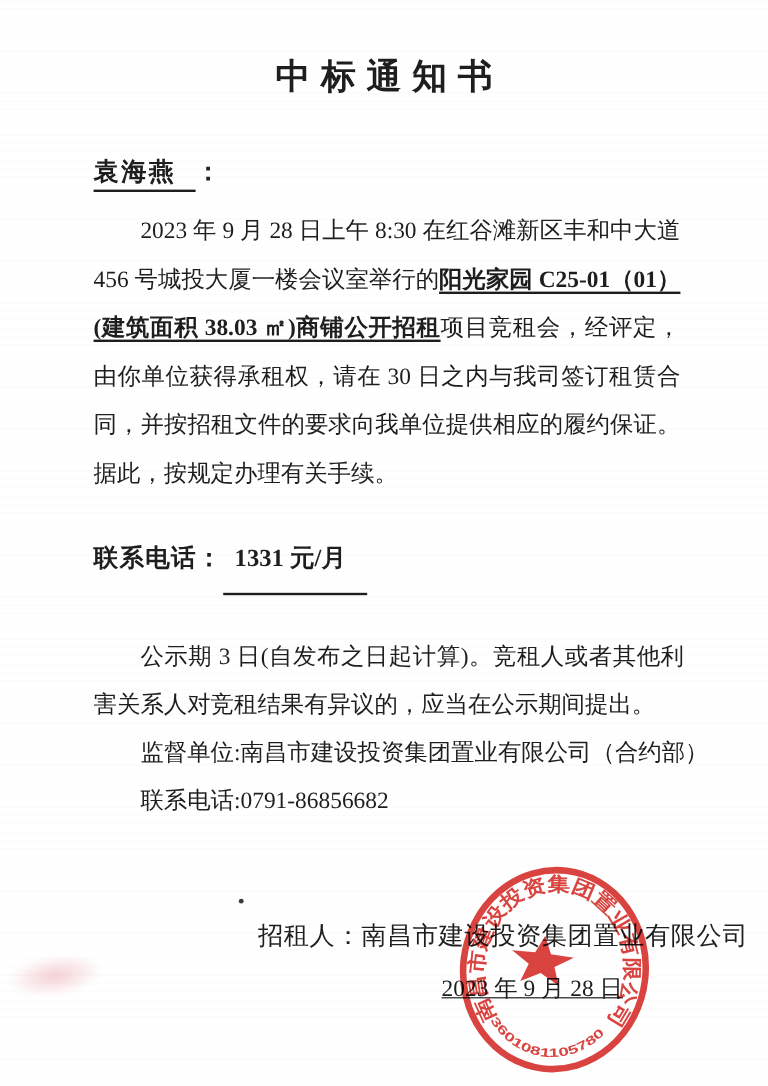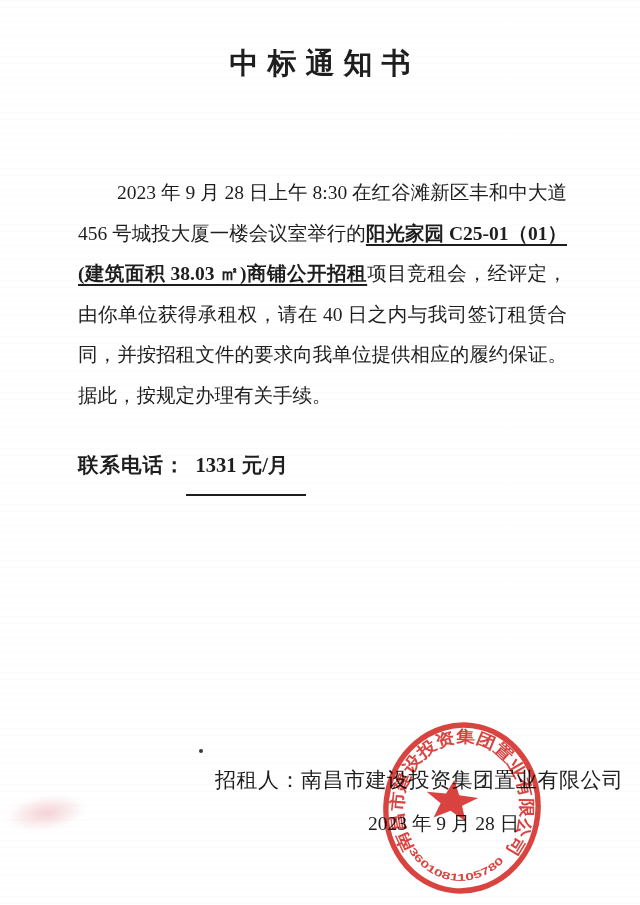--- a/index.html
+++ b/index.html
@@ -55,21 +55,21 @@
     font-size:19.5px;line-height:40px;
   }
   .publicity .flow{text-align:justify;text-indent:2em;}
   .publicity .line{padding-left:2em;white-space:nowrap;}
   .lessor-line{
     position:absolute;left:215px;top:766px;
     font-size:21px;white-space:nowrap;letter-spacing:0.5px;
   }
   .date-line{
     position:absolute;left:368px;top:810px;
-    font-size:19.5px;white-space:nowrap;
+    font-size:19.5px;white-space:nowrap;text-decoration:underline;
   }
   .stray-dot{
     position:absolute;left:199px;top:749px;width:4px;height:4px;
     background:#3a3a3a;border-radius:50%;
   }
   .ink-smudge{
     position:absolute;left:6px;top:796px;width:80px;height:34px;
     background:radial-gradient(closest-side, rgba(225,120,130,0.35), rgba(225,120,130,0.0));
     filter:blur(2px);
     transform:rotate(-8deg);
@@ -84,25 +84,31 @@
   .seal .company-arc{font-size:16.5px;font-weight:700;}
   .seal .code-arc{font-size:10px;font-weight:700;}
 </style>
 </head>
 <body>
 
 <div class="page">
 
   <div class="doc-title">中标通知书</div>
 
+  <div class="addressee"><span class="name">袁海燕</span><span class="colon">：</span></div>
 
-  <div class="body-para"><span>2023 年 9 月 28 日上午 8:30 在红谷滩新区丰和中大道 456 号城投大厦一楼会议室举行的</span><span class="seg-em">阳光家园 C25-01（01）(建筑面积 38.03 ㎡)商铺公开招租</span><span>项目竞租会，经评定，由你单位获得承租权，请在 40 日之内与我司签订租赁合同，并按招租文件的要求向我单位提供相应的履约保证。据此，按规定办理有关手续。</span></div>
+  <div class="body-para"><span>2023 年 9 月 28 日上午 8:30 在红谷滩新区丰和中大道 456 号城投大厦一楼会议室举行的</span><span class="seg-em">阳光家园 C25-01（01）(建筑面积 38.03 ㎡)商铺公开招租</span><span>项目竞租会，经评定，由你单位获得承租权，请在 30 日之内与我司签订租赁合同，并按招租文件的要求向我单位提供相应的履约保证。据此，按规定办理有关手续。</span></div>
 
   <div class="result-line"><span class="label">联系电话：</span><span class="value">1331 元/月</span></div>
 
+  <div class="publicity">
+    <div class="flow">公示期 3 日(自发布之日起计算)。竞租人或者其他利害关系人对竞租结果有异议的，应当在公示期间提出。</div>
+    <div class="line">监督单位:南昌市建设投资集团置业有限公司（合约部）</div>
+    <div class="line">联系电话:0791-86856682</div>
+  </div>
 
   <div class="stray-dot"></div>
   <div class="ink-smudge"></div>
 
   <div class="lessor-line">招租人：南昌市建设投资集团置业有限公司</div>
   <div class="date-line">2023 年 9 月 28 日</div>
 
   <svg class="seal" viewBox="0 0 190 200" aria-hidden="true">
     <defs>
       <path id="companyArc" d="M 53.3 146.7 A 59 66 0 1 1 136.7 146.7" fill="none"></path>

